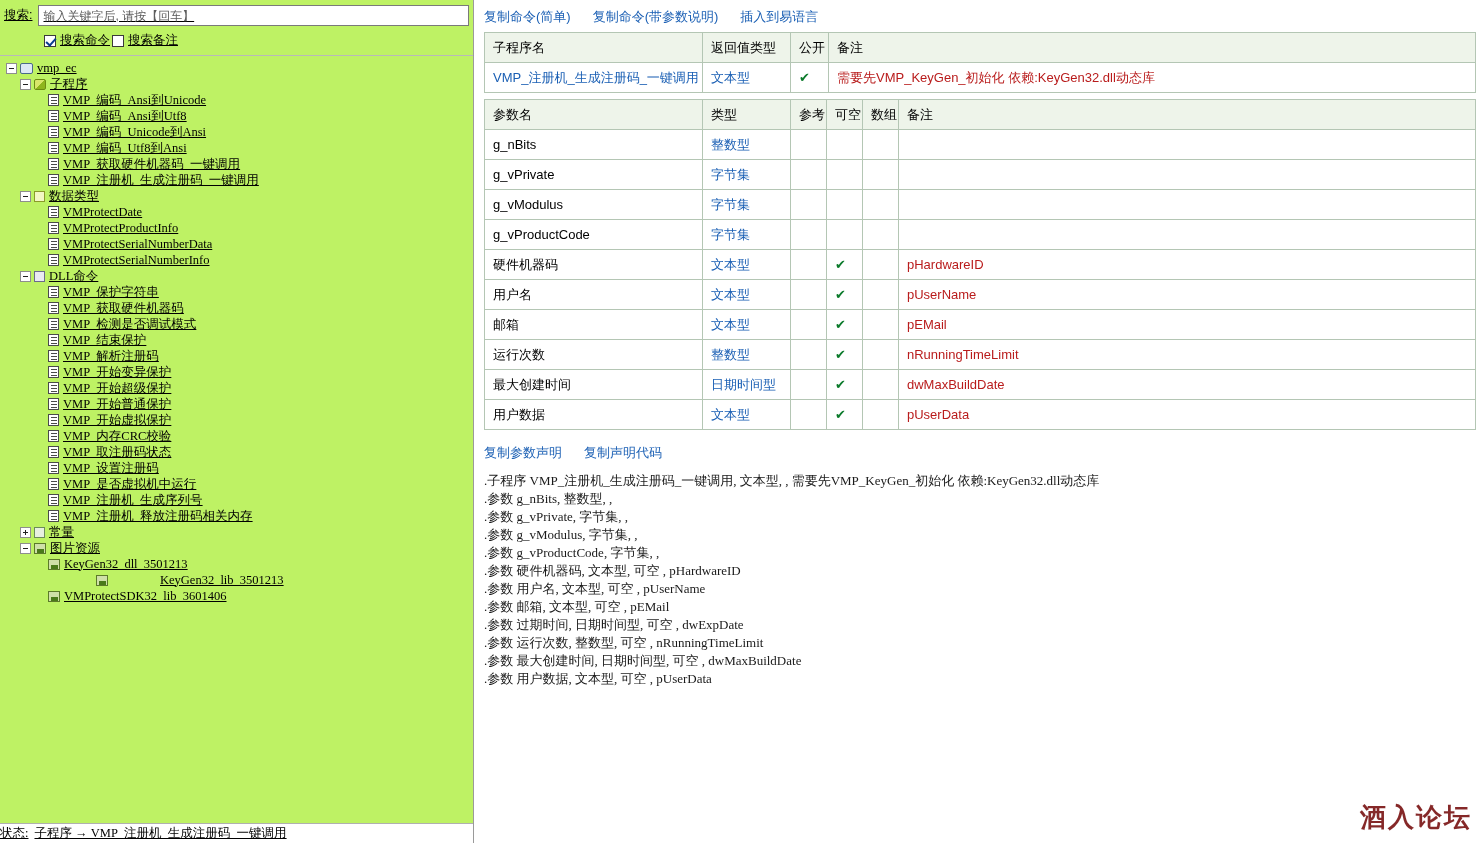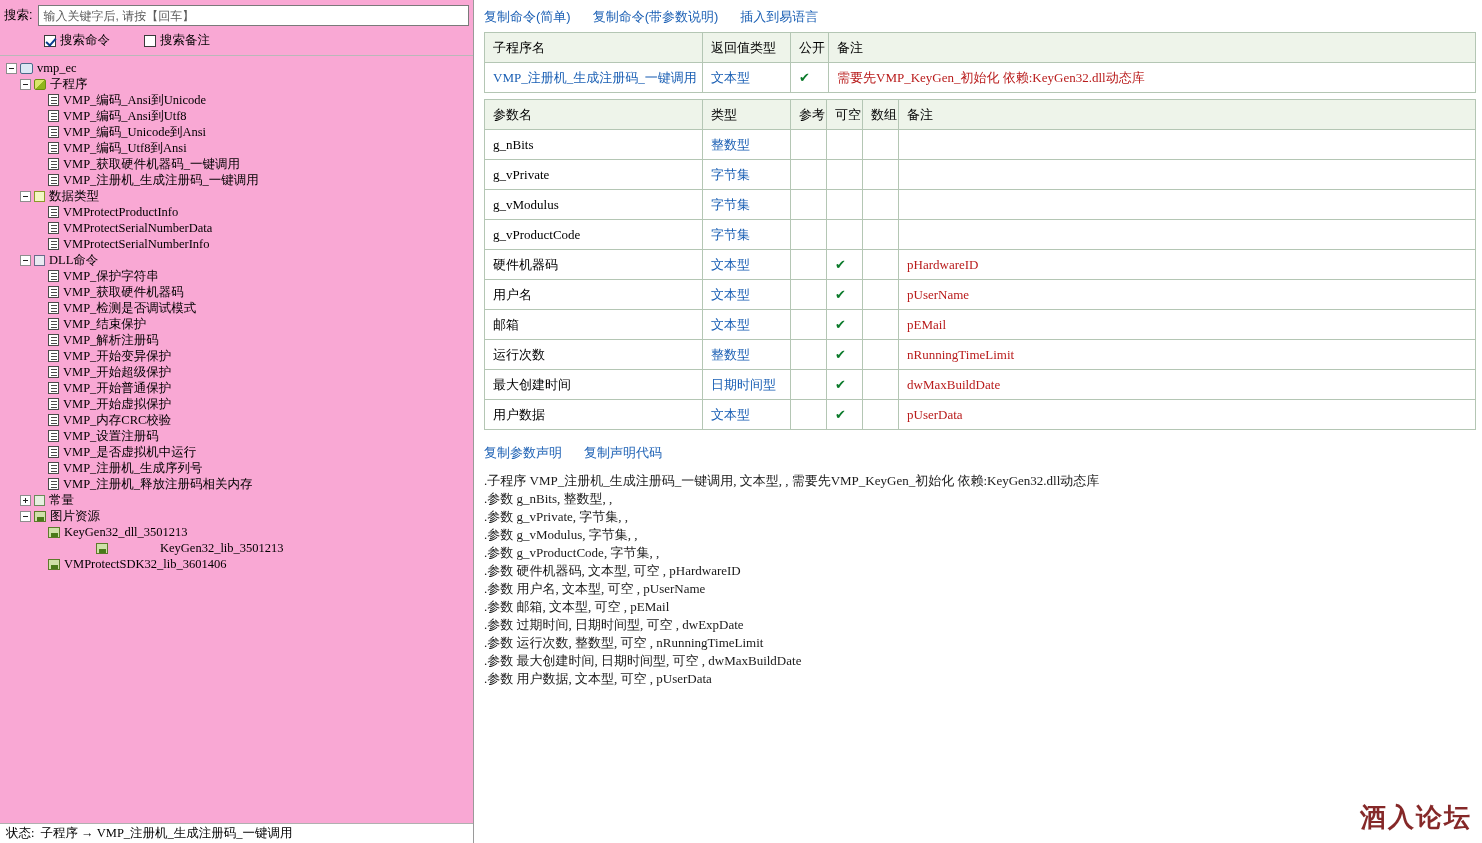--- a/index.html
+++ b/index.html
@@ -23,22 +23,23 @@
     flex: 1 1 auto;
     min-height: 0;
   }
 
   
   .left-pane {
     width: 474px;
     min-width: 474px;
     display: flex;
     flex-direction: column;
-    background: #f9a8d4;
+    background: #bef264;
     border-right: 1px solid #9a9a9a;
+    text-decoration: underline;
   }
   .search-row {
     display: flex;
     align-items: center;
     padding: 5px 4px 4px 4px;
     gap: 6px;
   }
   .search-label {
     font-size: 12.5px;
     white-space: nowrap;
@@ -51,21 +52,21 @@
     font-family: "Liberation Sans", sans-serif;
     font-size: 12px;
     padding: 1px 4px;
     color: #555;
     outline: none;
   }
   .search-input::placeholder { color: #5c5c5c; }
   .checkbox-row {
     display: flex;
     align-items: center;
-    gap: 34px;
+    gap: 2px;
     padding: 2px 0 4px 44px;
     border-bottom: 1px solid #b9b9b9;
     padding-bottom: 6px;
   }
   .cbx {
     display: flex;
     align-items: center;
     gap: 4px;
     font-size: 12.5px;
     white-space: nowrap;
@@ -181,21 +182,20 @@
     border: 1px solid #4a6a8a;
     border-radius: 2px;
   }
 
   .status-bar {
     height: 20px;
     border-top: 1px solid #b0b0b0;
     display: flex;
     align-items: center;
     font-size: 12.5px;
-    padding-left: 6px;
     gap: 6px;
     background: #fff;
     font-family: "Liberation Serif", serif;
   }
 
   
   .right-pane {
     flex: 1 1 auto;
     display: flex;
     flex-direction: column;
@@ -209,21 +209,21 @@
     padding: 8px 0 6px 10px;
     font-size: 13px;
   }
   a.lnk {
     color: #1a5fb4;
     text-decoration: none;
     cursor: pointer;
     font-size: 13px;
   }
 
-  .tbl-wrap { padding: 0 6px 0 10px; font-family: Liberation Serif, serif; }
+  .tbl-wrap { padding: 0 6px 0 10px; }
   table.grid {
     border-collapse: collapse;
     width: 100%;
     table-layout: fixed;
   }
   table.grid th, table.grid td {
     border: 1px solid #b4c6b4;
     height: 30px;
     padding: 0 8px;
     font-size: 13px;
@@ -331,20 +331,25 @@
             <span class="lbl">VMP_注册机_生成注册码_一键调用</span>
           </div>
           <div class="tnode" style="padding-left: 14px;">
             <span class="expander"></span>
             <span class="ticon ic-type"></span>
             <span class="lbl">数据类型</span>
           </div>
           <div class="tnode" style="padding-left: 28px;">
             <span class="nospace"></span>
             <span class="ticon ic-doc"></span>
+            <span class="lbl">VMProtectDate</span>
+          </div>
+          <div class="tnode" style="padding-left: 28px;">
+            <span class="nospace"></span>
+            <span class="ticon ic-doc"></span>
             <span class="lbl">VMProtectProductInfo</span>
           </div>
           <div class="tnode" style="padding-left: 28px;">
             <span class="nospace"></span>
             <span class="ticon ic-doc"></span>
             <span class="lbl">VMProtectSerialNumberData</span>
           </div>
           <div class="tnode" style="padding-left: 28px;">
             <span class="nospace"></span>
             <span class="ticon ic-doc"></span>
@@ -397,20 +402,25 @@
           </div>
           <div class="tnode" style="padding-left: 28px;">
             <span class="nospace"></span>
             <span class="ticon ic-doc"></span>
             <span class="lbl">VMP_开始虚拟保护</span>
           </div>
           <div class="tnode" style="padding-left: 28px;">
             <span class="nospace"></span>
             <span class="ticon ic-doc"></span>
             <span class="lbl">VMP_内存CRC校验</span>
+          </div>
+          <div class="tnode" style="padding-left: 28px;">
+            <span class="nospace"></span>
+            <span class="ticon ic-doc"></span>
+            <span class="lbl">VMP_取注册码状态</span>
           </div>
           <div class="tnode" style="padding-left: 28px;">
             <span class="nospace"></span>
             <span class="ticon ic-doc"></span>
             <span class="lbl">VMP_设置注册码</span>
           </div>
           <div class="tnode" style="padding-left: 28px;">
             <span class="nospace"></span>
             <span class="ticon ic-doc"></span>
             <span class="lbl">VMP_是否虚拟机中运行</span>

